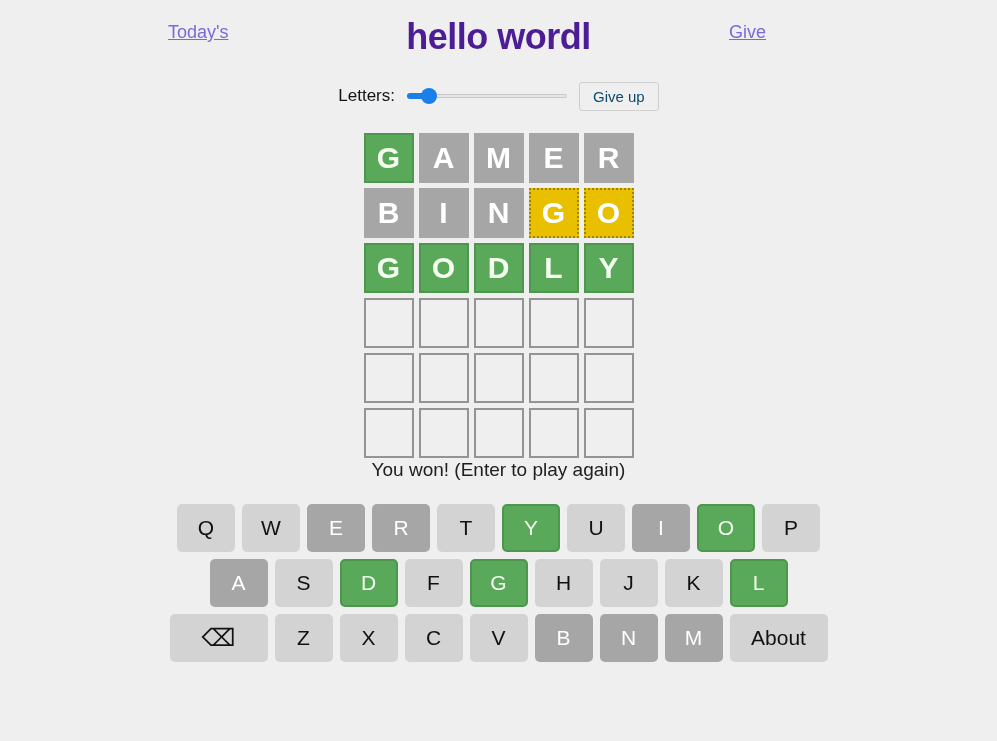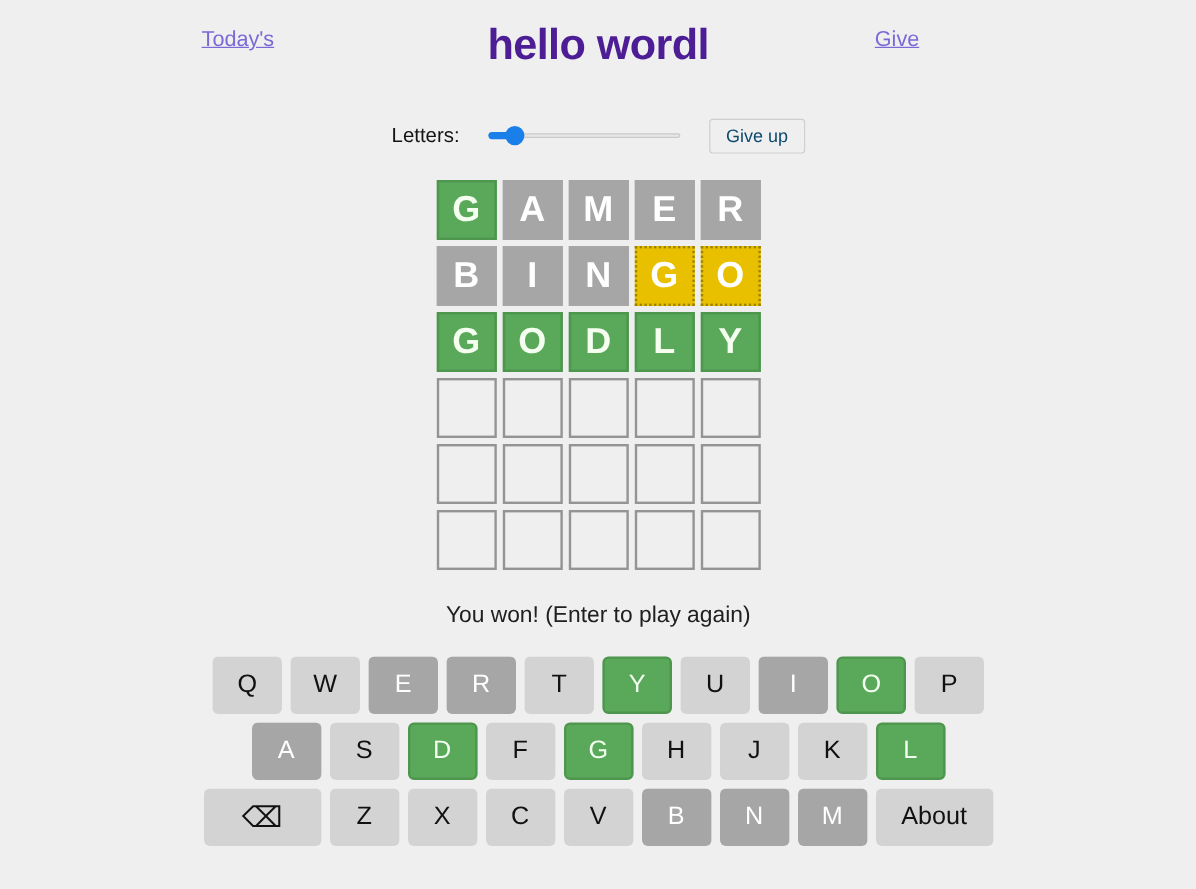--- a/index.html
+++ b/index.html
@@ -53,22 +53,22 @@
     line-height: 22px;
   }
   .nav-link.left  { left: 168px; }
   .nav-link.right { left: 729px; }
 
   
   .controls {
     display: flex;
     align-items: center;
     justify-content: center;
-    gap: 24px;
-    margin-top: 36px;
+    gap: 12px;
+    margin-top: 19px;
     flex: none;
     height: 30px;
   }
   .letters-label {
     font-size: 17px;
     color: #141414;
   }
   .slider-wrap {
     width: 160px;
     height: 20px;
@@ -158,21 +158,20 @@
     color: #fff;
   }
   .tile.correct {
     background: #5aa85a;
     border-color: #4e964e;
     color: #f4fff0;
   }
 
   
   .message {
-    margin-top: 26px;
     font-size: 19px;
     color: #202020;
     text-align: left;
     flex: none;
     line-height: 24px;
   }
 
   
   .keyboard {
     margin-top: 22px;

